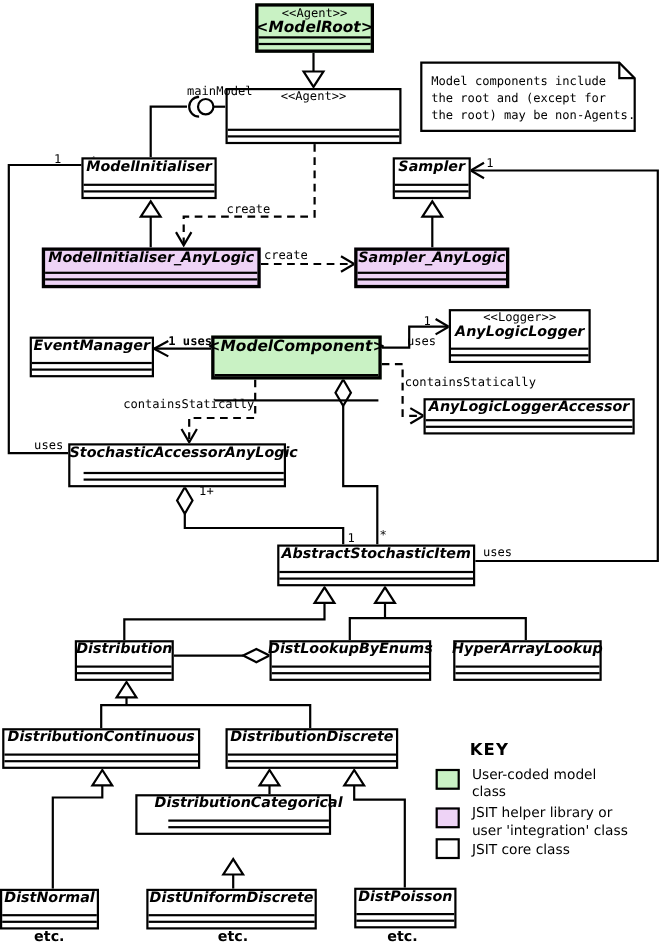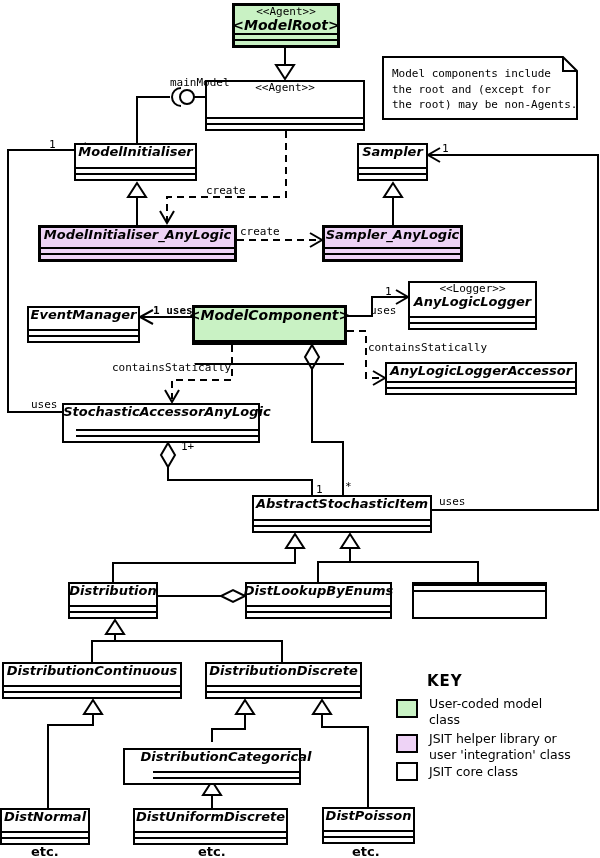--- a/index.html
+++ b/index.html
@@ -270,41 +270,44 @@
 
   <div class="cls" style="left:245px;top:582px;width:147px;height:37px;">
     <div class="title">
         <div class="name">DistLookupByEnums</div>
       </div>
     <div class="comp"></div>
     <div class="comp"></div>
   </div>
 
   <div class="cls" style="left:412px;top:582px;width:135px;height:37px;">
+    <div class="title">
+        <div class="name">HyperArrayLookup</div>
+      </div>
     <div class="comp"></div>
     <div class="comp"></div>
   </div>
 
   <div class="cls abstract" style="left:2px;top:662px;width:180px;height:37px;">
     <div class="title">
         <div class="name">DistributionContinuous</div>
       </div>
     <div class="comp"></div>
     <div class="comp"></div>
   </div>
 
   <div class="cls abstract" style="left:205px;top:662px;width:157px;height:37px;">
     <div class="title">
         <div class="name">DistributionDiscrete</div>
       </div>
     <div class="comp"></div>
     <div class="comp"></div>
   </div>
 
-  <div class="cls abstract" style="left:123px;top:748px;width:178px;height:37px;padding-left:28px;">
+  <div class="cls abstract" style="left:123px;top:722px;width:178px;height:37px;padding-left:28px;">
     <div class="title">
         <div class="name">DistributionCategorical</div>
       </div>
     <div class="comp"></div>
     <div class="comp"></div>
   </div>
 
   <div class="cls" style="left:0px;top:808px;width:90px;height:37px;">
     <div class="title">
         <div class="name">DistNormal</div>

